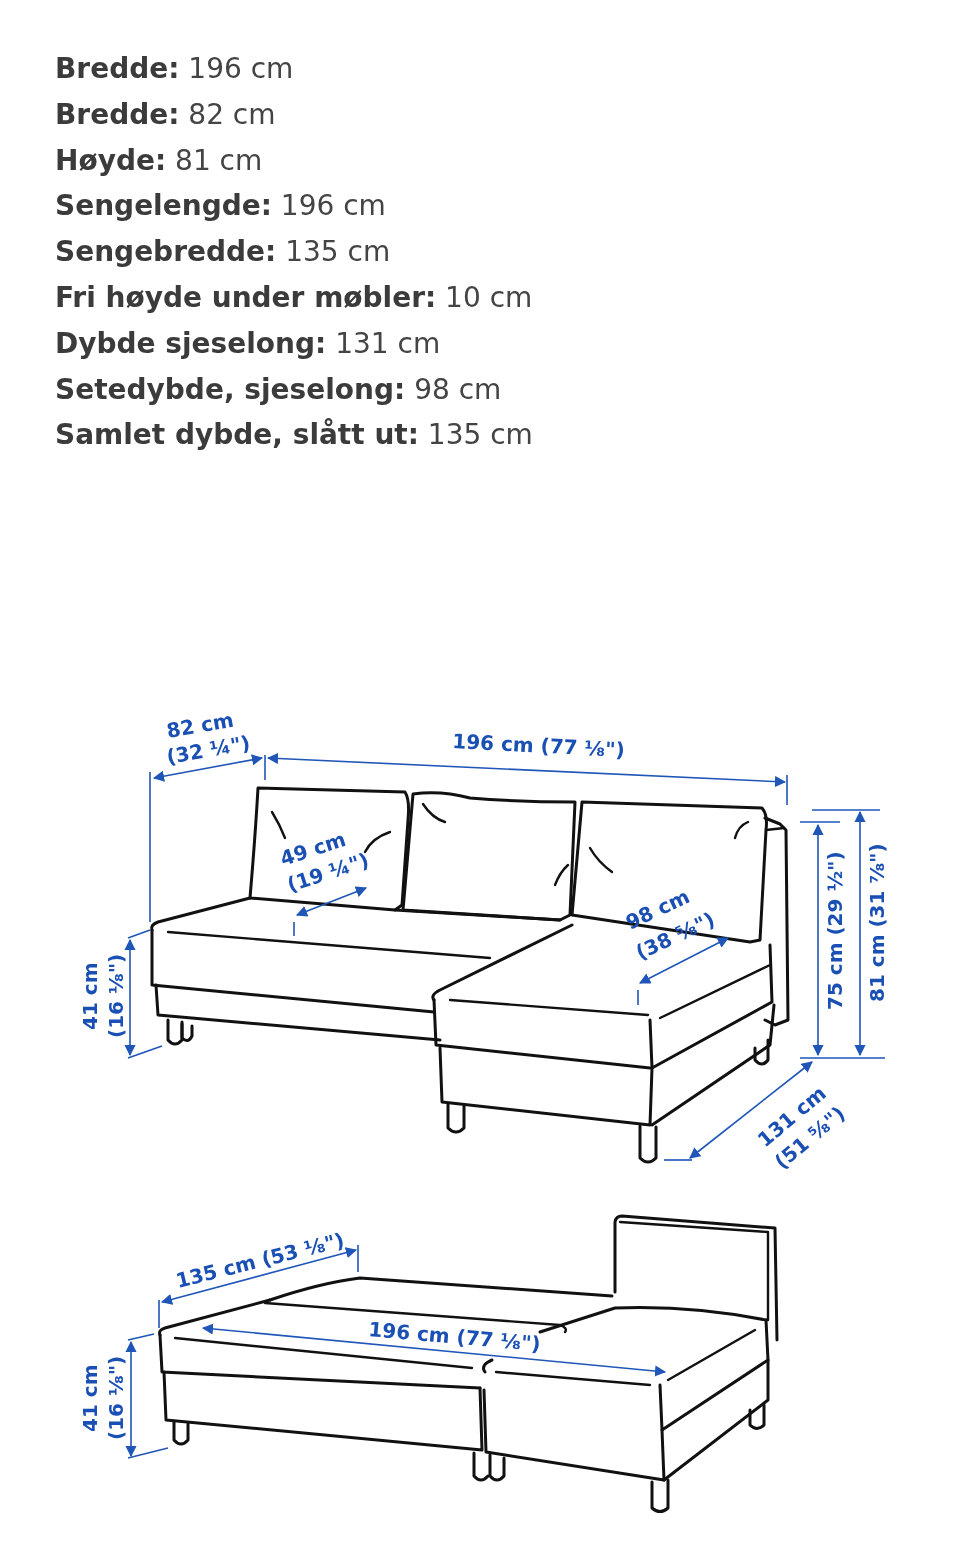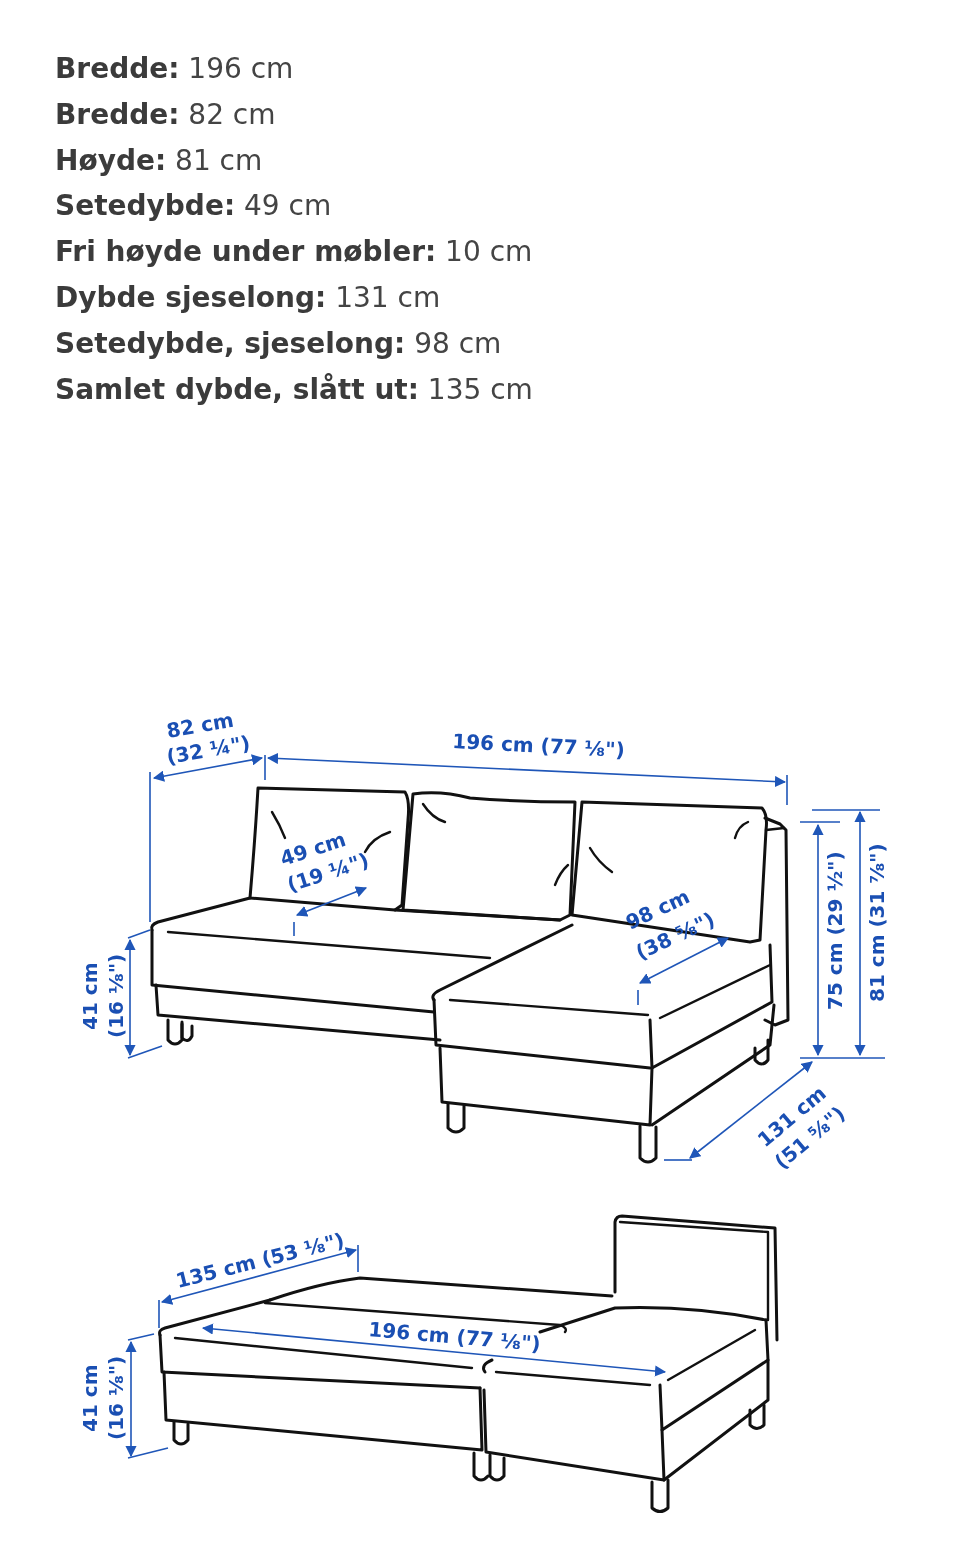--- a/index.html
+++ b/index.html
@@ -15,21 +15,22 @@
   .dim { fill: none; stroke: #1f56b8; stroke-width: 1.6; }
   .dimtxt { fill: #1a4fb3; font-family: "DejaVu Sans", "Liberation Sans", sans-serif; font-weight: bold; font-size: 20px; }
 </style>
 </head>
 <body>
 
 <ul class="specs">
   <li class="spec-row"><span class="spec-label">Bredde:</span> <span class="spec-value">196 cm</span></li>
   <li class="spec-row"><span class="spec-label">Bredde:</span> <span class="spec-value">82 cm</span></li>
   <li class="spec-row"><span class="spec-label">Høyde:</span> <span class="spec-value">81 cm</span></li>
-  <li class="spec-row"><span class="spec-label">Setedybde:</span> <span class="spec-value">49 cm</span></li>
+  <li class="spec-row"><span class="spec-label">Sengelengde:</span> <span class="spec-value">196 cm</span></li>
+  <li class="spec-row"><span class="spec-label">Sengebredde:</span> <span class="spec-value">135 cm</span></li>
   <li class="spec-row"><span class="spec-label">Fri høyde under møbler:</span> <span class="spec-value">10 cm</span></li>
   <li class="spec-row"><span class="spec-label">Dybde sjeselong:</span> <span class="spec-value">131 cm</span></li>
   <li class="spec-row"><span class="spec-label">Setedybde, sjeselong:</span> <span class="spec-value">98 cm</span></li>
   <li class="spec-row"><span class="spec-label">Samlet dybde, slått ut:</span> <span class="spec-value">135 cm</span></li>
 </ul>
 
 <svg class="drawing" width="960" height="1548" viewBox="0 0 960 1548">
   <defs>
     <marker id="ah" viewBox="0 0 10 10" refX="9" refY="5" markerWidth="7" markerHeight="7" orient="auto-start-reverse">
       <path d="M0,0 L10,5 L0,10 z" fill="#1f56b8"></path>

